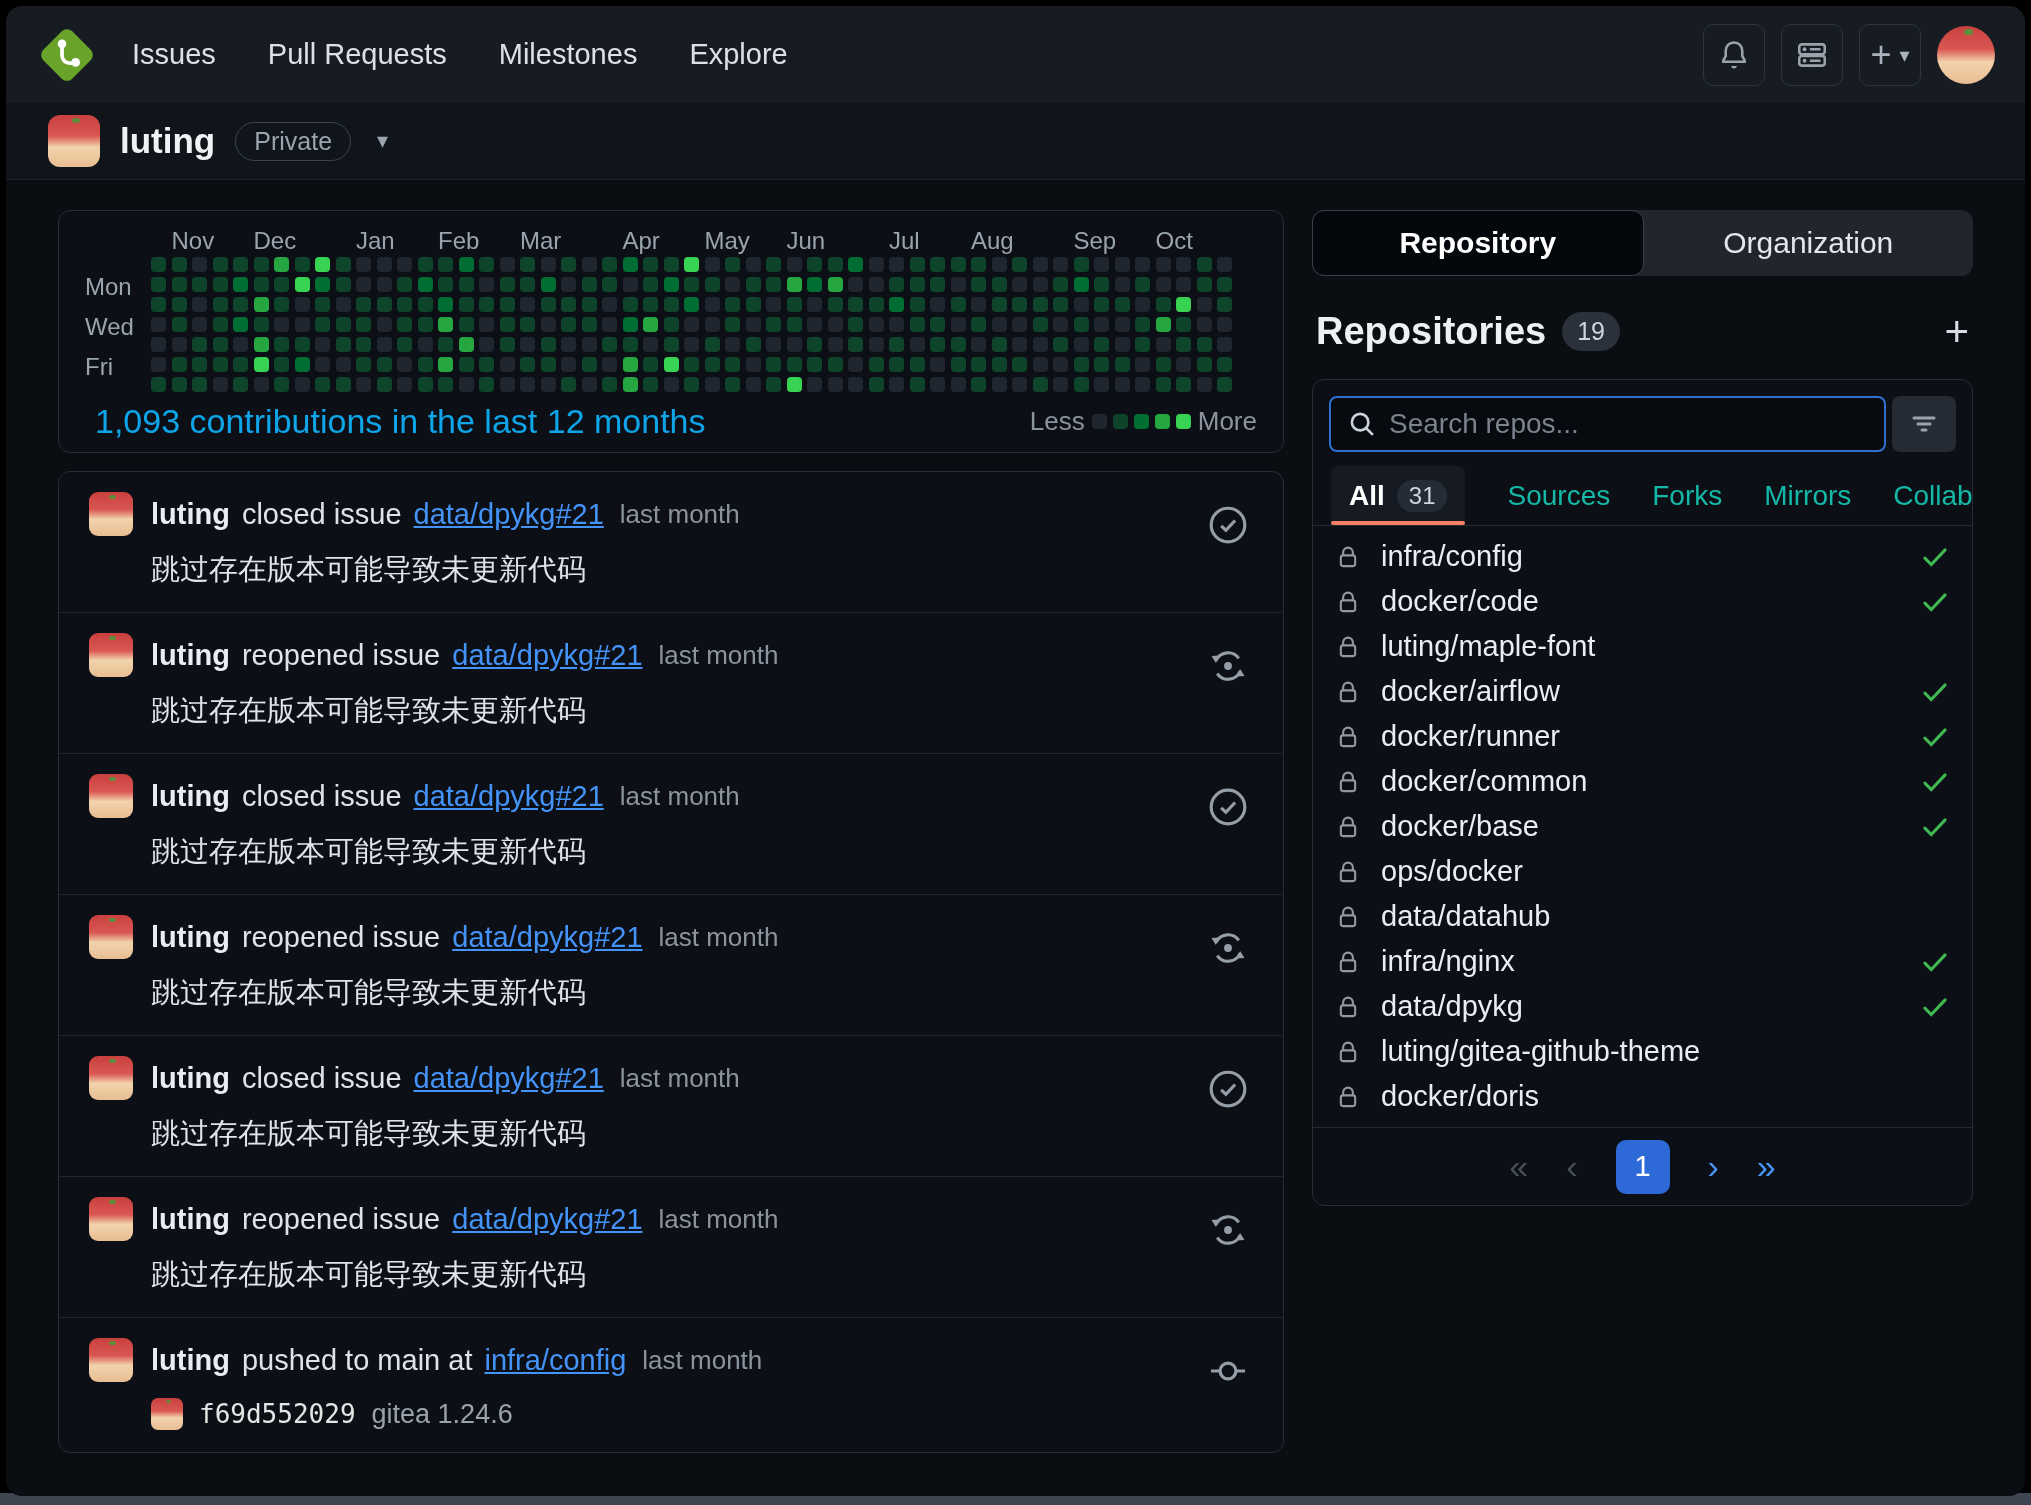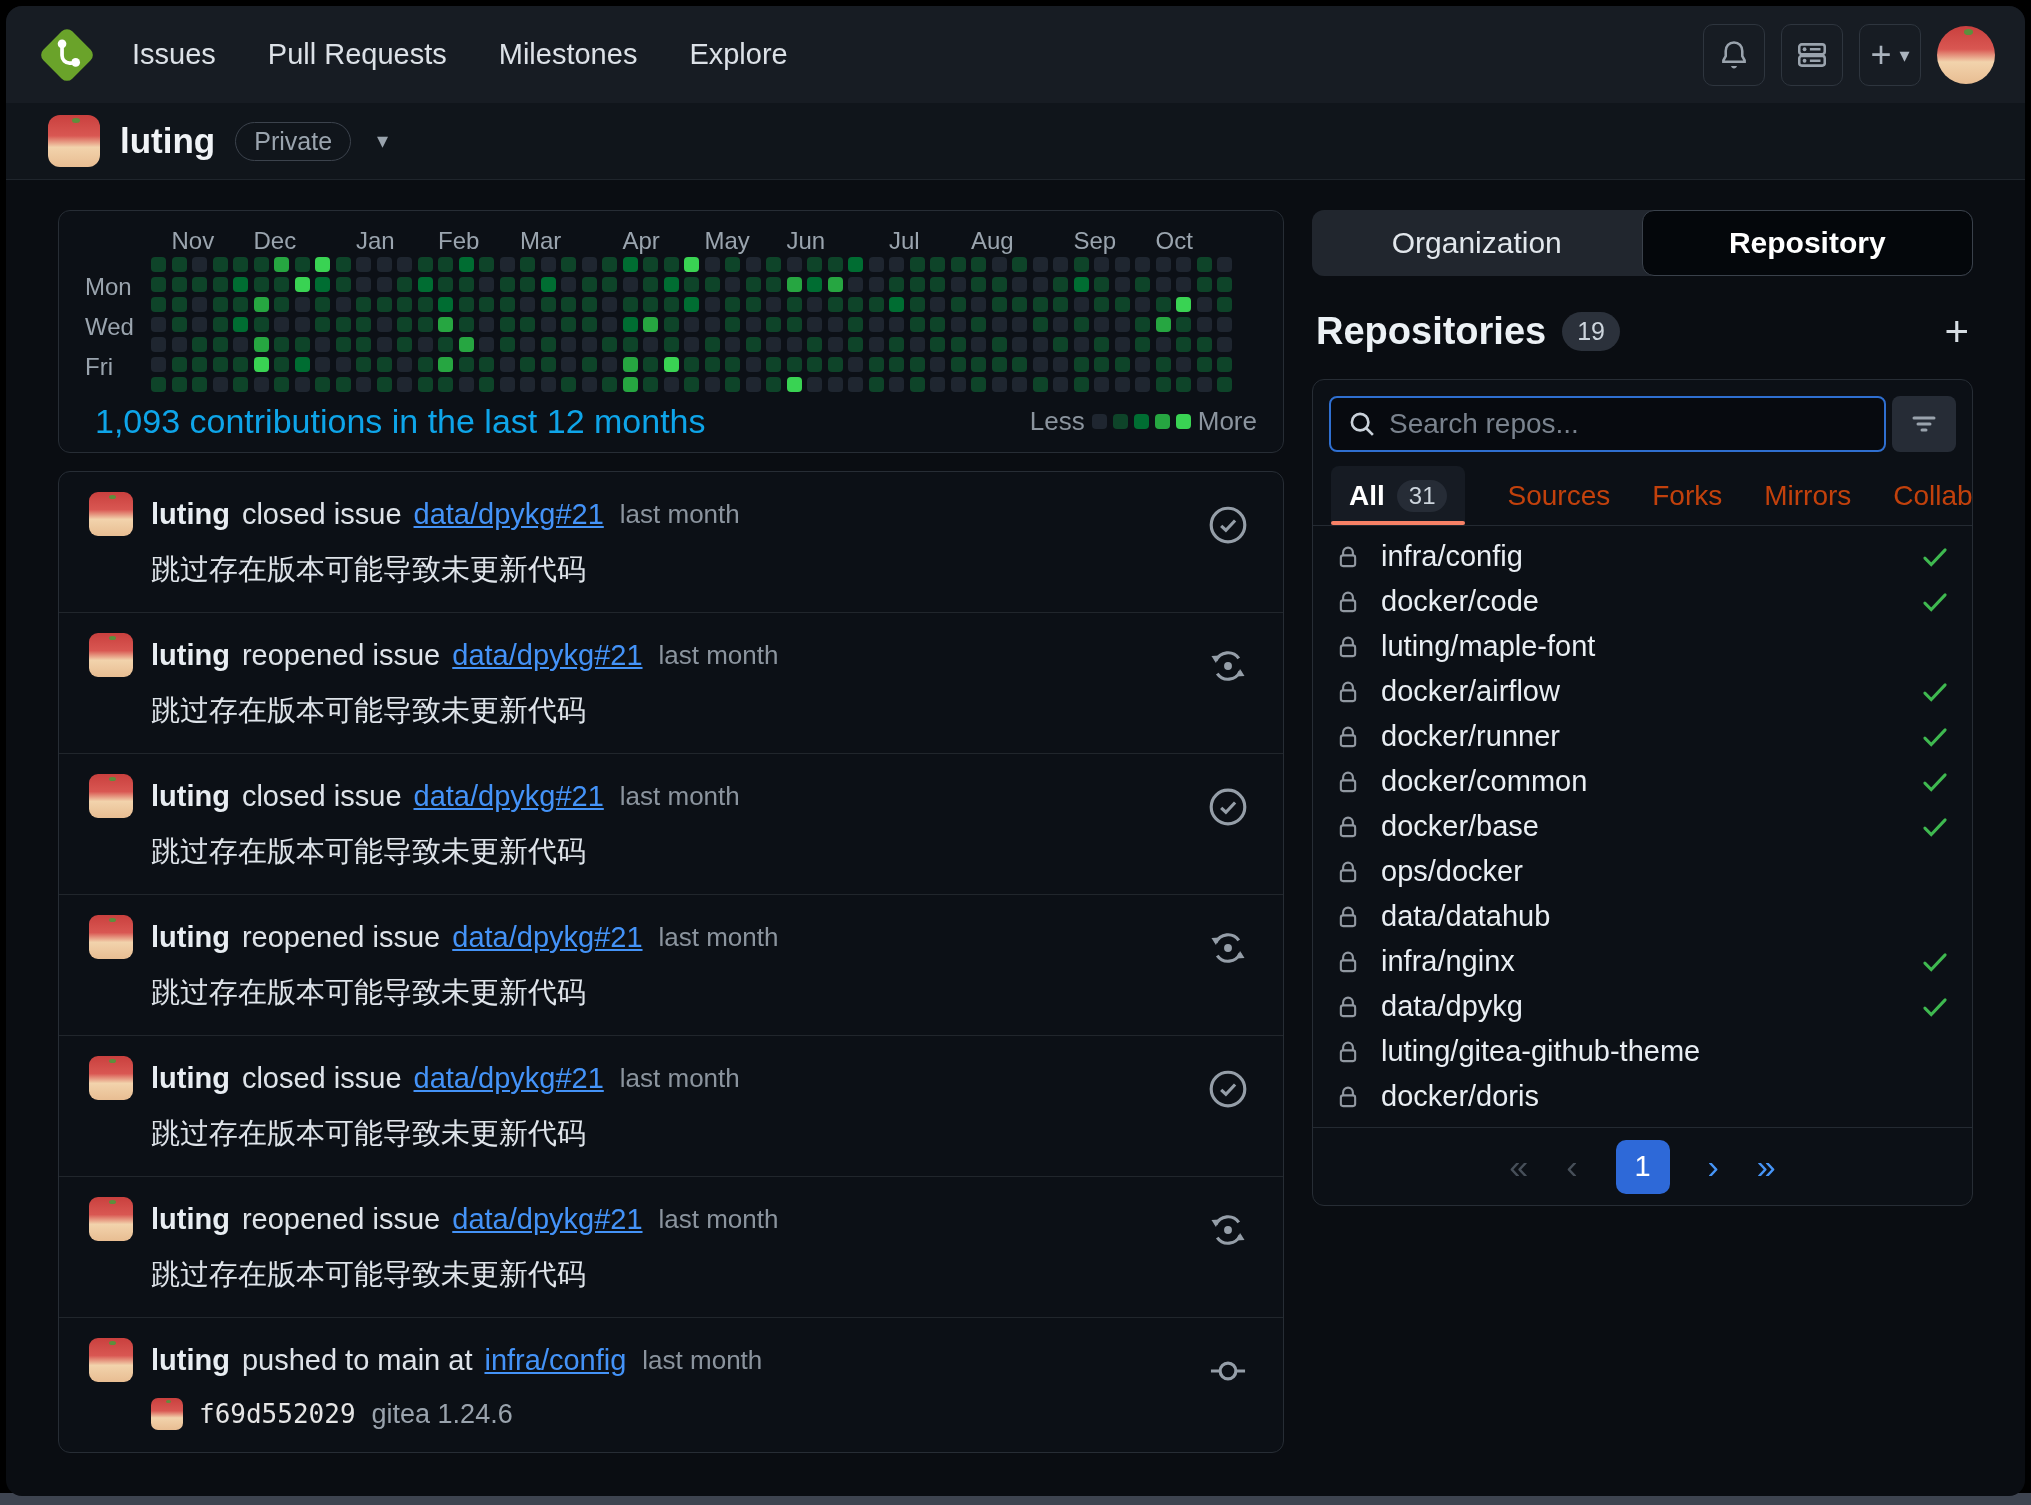--- a/index.html
+++ b/index.html
@@ -93,21 +93,21 @@
   .search-input { flex:1; background:transparent; border:none; outline:none;
     color:#c9d1d9; font-size:28px; font-family:inherit; }
   .search-input::placeholder { color:#7a838e; }
   .filter-btn { width:64px; height:56px; background:#262c36; border:none; border-radius:8px;
     display:flex; align-items:center; justify-content:center; cursor:pointer; }
   .filter-btn svg { width:32px; height:32px; }
 
   .filter-tabs { display:flex; align-items:stretch; gap:42px; padding:0 18px;
     border-bottom:1px solid #242a32; height:60px; }
   .filter-tab { position:relative; display:flex; align-items:center; gap:12px;
-    color:#c2410c; font-size:28px; cursor:pointer; }
+    color:#14b8a6; font-size:28px; cursor:pointer; }
   .filter-tab.active { background:#161b23; border-radius:8px 8px 0 0; padding:0 18px;
     font-weight:bold; color:#fff; }
   .filter-tab.active::after { content:""; position:absolute; left:0; right:0; bottom:0;
     height:4px; background:#f78166; border-radius:3px; }
   .tab-count { background:#262c36; color:#cdd5dd; font-size:24px; font-weight:normal;
     padding:2px 12px; border-radius:999px; }
 
   .repo-list { padding:8px 0; }
   .repo-row { height:45px; display:flex; align-items:center; padding:0 22px; cursor:pointer; }
   .repo-row svg.lock { width:26px; height:30px; flex:none; }
@@ -701,22 +701,22 @@
                 <path d="M1.5 8h3.4 M11.1 8h3.4"></path>
                 <circle cx="8" cy="8" r="3"></circle>
               </svg></span>
           </div>
         </div>
     </div>
 
     <div class="right-col">
 
       <div class="segmented">
+        <div class="segment active">Repository</div>
         <div class="segment">Organization</div>
-        <div class="segment active">Repository</div>
       </div>
 
       <div class="repos-heading">
         <span class="repos-title">Repositories</span>
         <span class="count-badge">19</span>
         <span class="add-repo">+</span>
       </div>
 
       <div class="card repos-card">
         <div class="search-row">

